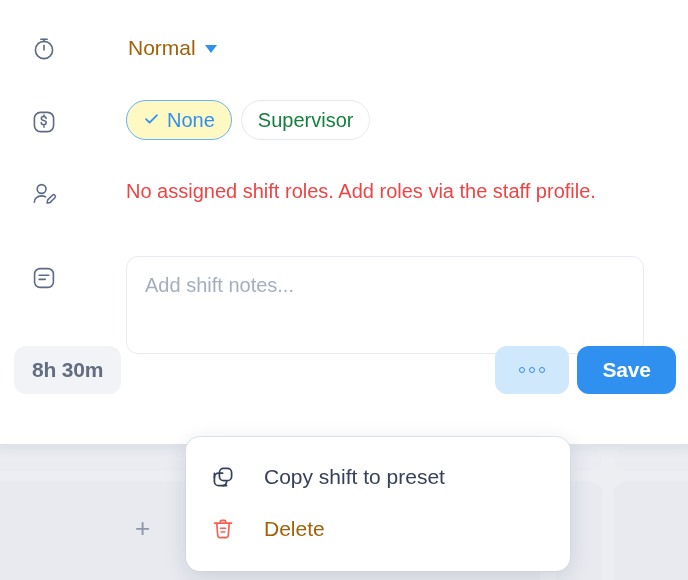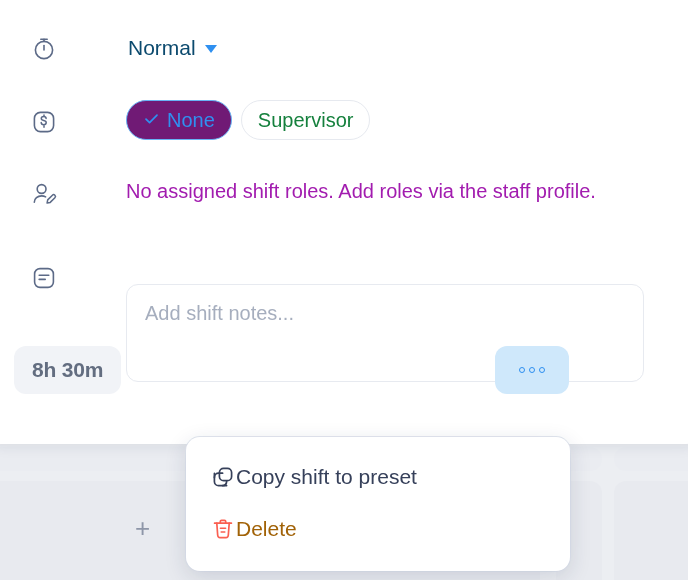--- a/index.html
+++ b/index.html
@@ -68,21 +68,21 @@
     align-items: center;
     justify-content: center;
     flex: 0 0 44px;
   }
   .row-icon svg { display: block; }
 
   .link-select {
     display: inline-flex;
     align-items: center;
     gap: 9px;
-    color: #0c4a6e;
+    color: #a16207;
     font-size: 21px;
     line-height: 1;
     cursor: pointer;
     padding: 4px 2px;
   }
   .caret {
     width: 0; height: 0;
     border-left: 6.5px solid transparent;
     border-right: 6.5px solid transparent;
     border-top: 8px solid #2f90f0;
@@ -100,28 +100,28 @@
     border-radius: 20px;
     border: 1.6px solid #e6e9ef;
     background: #ffffff;
     color: #15803d;
     font-size: 20px;
     line-height: 1;
     cursor: pointer;
     white-space: nowrap;
   }
   .seg.active {
-    background: #701a75;
+    background: #fef9c3;
     border-color: #68b3f5;
     color: #2f90f0;
   }
   .seg .tick { display: block; }
 
   .helper-text {
-    color: #a21caf;
+    color: #ef4444;
     font-size: 20px;
     line-height: 31px;
     width: 490px;
     padding-top: 4px;
   }
 
   .notes-box {
     width: 518px;
     height: 98px;
     border: 1.4px solid #e7eaf0;
@@ -207,21 +207,21 @@
     top: 437px;
     width: 384px;
     background: #ffffff;
     border-radius: 14px;
     box-shadow: 0 6px 22px rgba(30,45,75,0.14), 0 0 0 1px rgba(225,229,238,0.9);
     padding: 14px 0 16px 0;
   }
   .menu-item {
     display: flex;
     align-items: center;
-    gap: 0;
+    gap: 28px;
     height: 52px;
     padding: 0 0 0 24px;
     cursor: pointer;
     font-size: 21px;
     color: #36405a;
   }
   .menu-item.danger { color: #a16207; }
   .menu-item .mi-icon {
     width: 26px; height: 26px;
     display: flex; align-items: center; justify-content: center;
@@ -294,34 +294,35 @@
   </div>
 
   <div class="row" style="left:36px;top:296px;">
     <span class="row-icon">
       <svg width="28" height="28" viewBox="0 0 28 28" fill="none">
         <rect x="4.6" y="4.6" width="18.8" height="18.8" rx="5.4" stroke="#5c6a87" stroke-width="1.6"></rect>
         <path d="M9.2 11.2h9.6" stroke="#5c6a87" stroke-width="1.6" stroke-linecap="round"></path>
         <path d="M9.2 15.4h6" stroke="#5c6a87" stroke-width="1.6" stroke-linecap="round"></path>
       </svg>
     </span>
-    <div class="notes-box" style="margin-left:60px;margin-top:28px;">
+    <div class="notes-box" style="margin-left:60px;">
       <span class="notes-placeholder">Add shift notes...</span>
     </div>
   </div>
 
   <div id="footer" style="left:14px;">
     <div class="duration-badge">8h 30m</div>
     <button class="more-btn">
       <span class="more-dots">
           <i></i>
           <i></i>
           <i></i>
         </span>
     </button>
+    <button class="save-btn">Save</button>
   </div>
 
 </div>
 
 <div id="menu">
   <div class="menu-item">
     <span class="mi-icon">
       <svg width="24" height="24" viewBox="0 0 24 24" fill="none">
         <rect x="8.4" y="3.4" width="12.2" height="12.2" rx="4.2" stroke="#36405a" stroke-width="1.7"></rect>
         <path d="M15.6 20.6H7.6a4.2 4.2 0 0 1-4.2-4.2V8.4" stroke="#36405a" stroke-width="1.7" stroke-linecap="round"></path>

